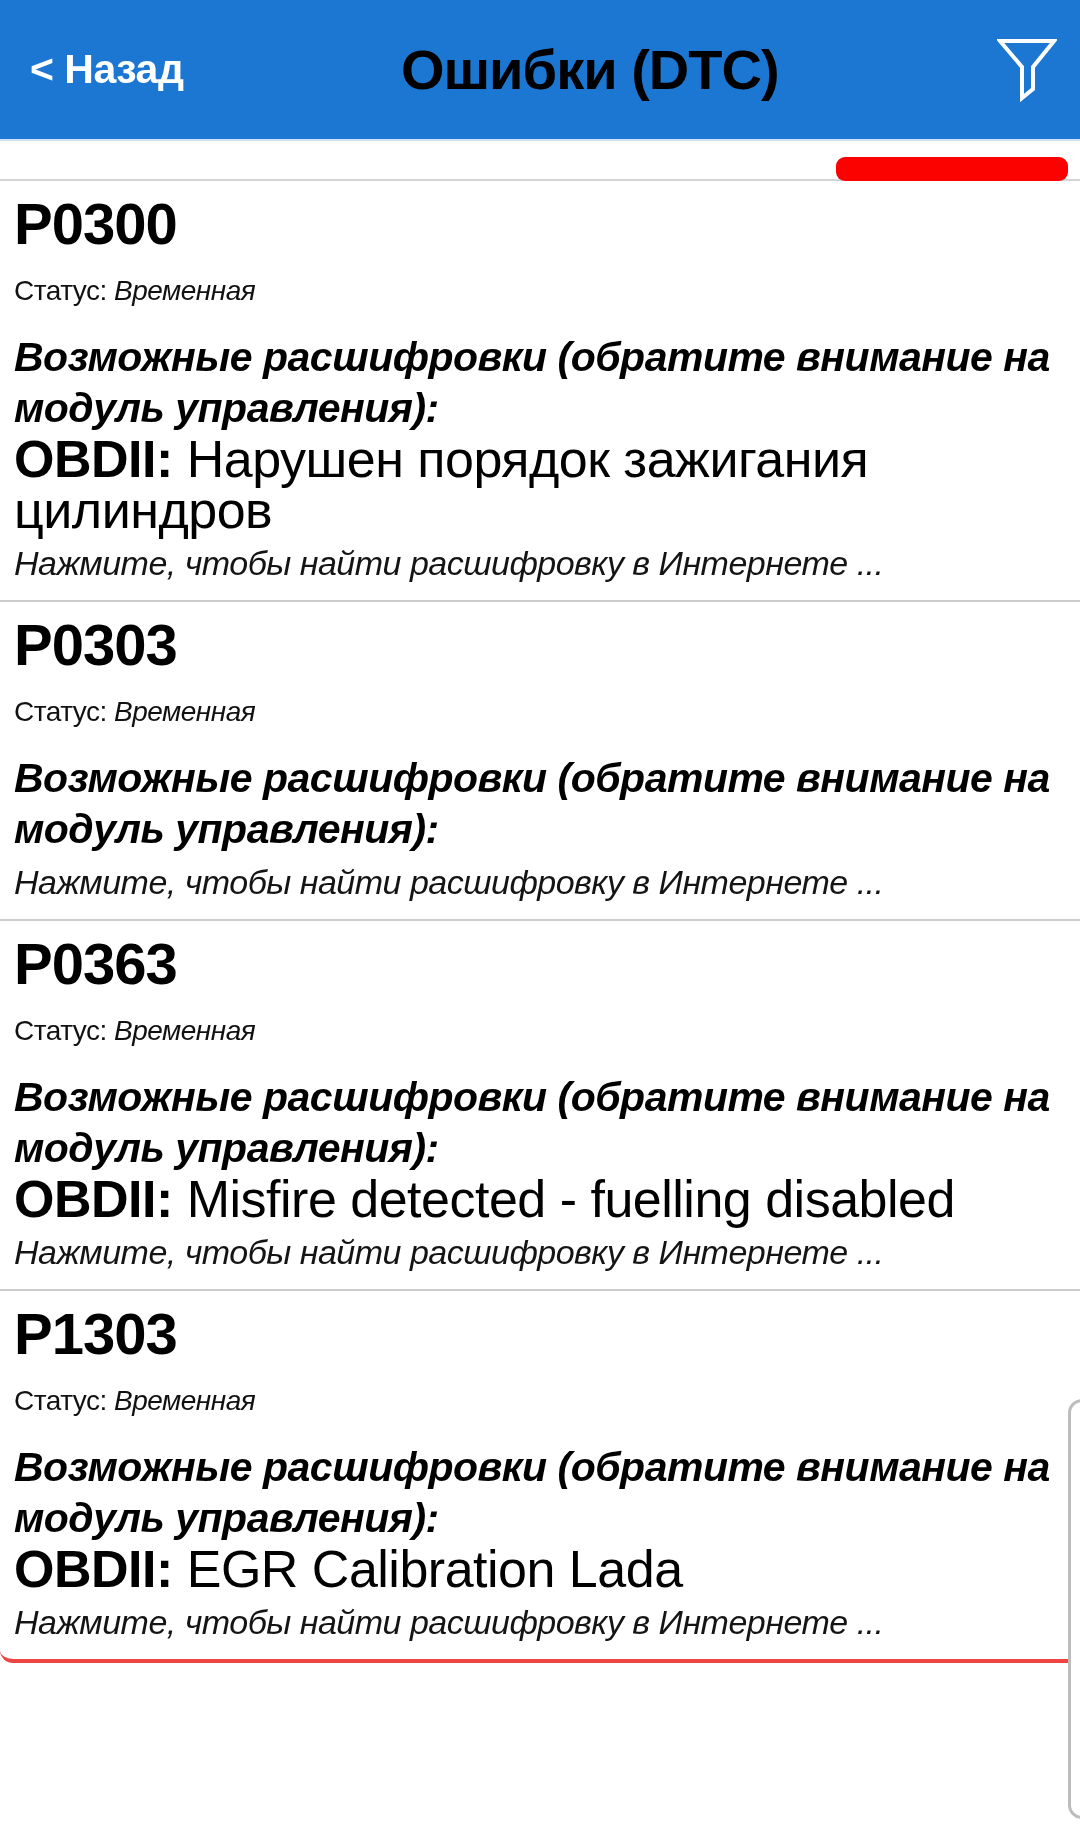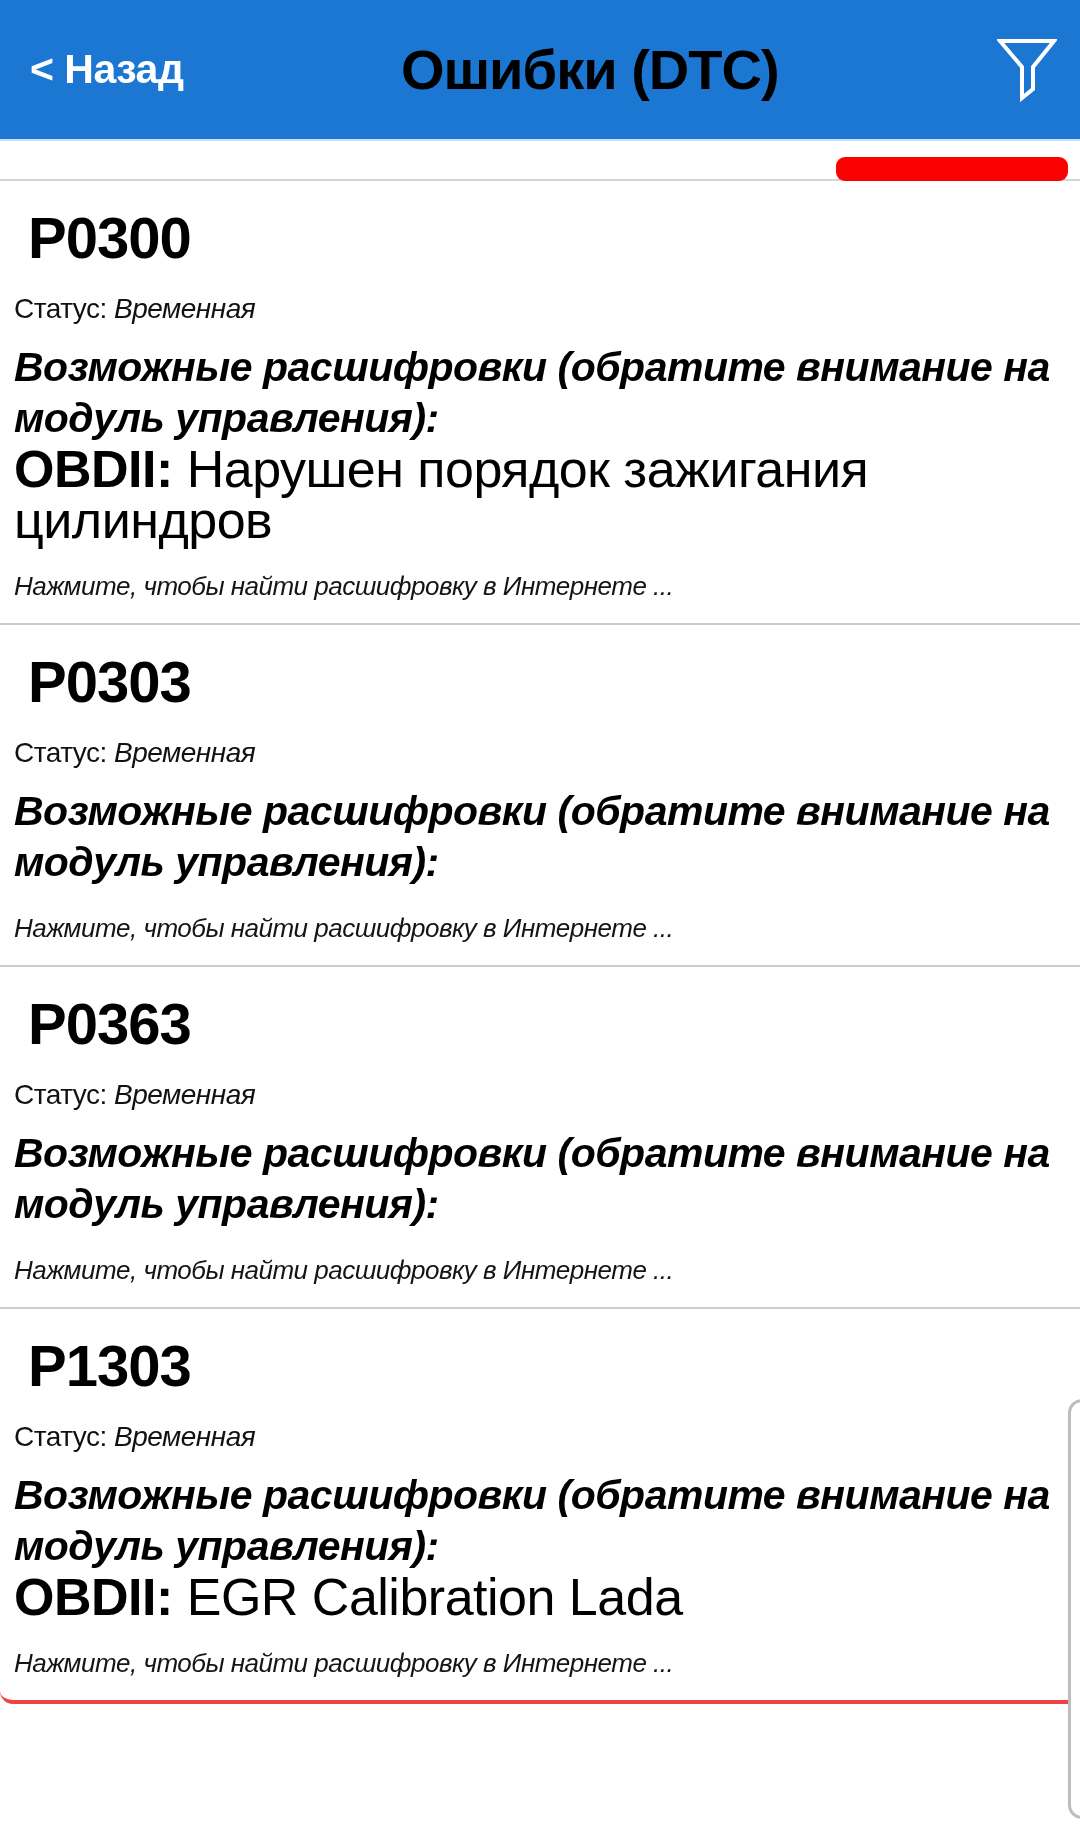--- a/index.html
+++ b/index.html
@@ -80,52 +80,52 @@
     padding: 12px 16px 16px 14px;
     border-bottom: 2px solid #cbcbcb;
     letter-spacing: -0.5px;
     cursor: pointer;
   }
   .entry:last-child {
     border-bottom: 4px solid #ef4444;
     border-radius: 13px;
   }
   .code {
-    margin: 14px;
+    margin: 0;
     font-size: 58px;
     font-weight: 700;
     line-height: 62px;
     letter-spacing: -1px;
   }
   .status-line {
     margin-top: 10px;
     font-size: 28px;
     line-height: 51px;
     color: #111111;
   }
   .status-value {
     font-style: italic;
   }
   .decodings-header {
-    margin-top: 8px;
+    margin-top: 16px;
     font-size: 41px;
     line-height: 51px;
     font-weight: 700;
     font-style: italic;
   }
   .desc {
     font-size: 52px;
     line-height: 51px;
   }
   .desc-prefix {
     font-weight: 700;
   }
   .hint {
-    margin-top: 20px;
-    font-size: 26px;
+    margin-top: 7px;
+    font-size: 34px;
     line-height: 41px;
     font-style: italic;
     color: #141414;
   }
   
   .scrollbar-track {
     position: absolute;
     right: -16px;
     top: 1258px;
     width: 28px;
@@ -179,20 +179,23 @@
     <div class="hint">Нажмите, чтобы найти расшифровку в Интернете ...</div>
   </section>
 
   <section class="entry">
     <h2 class="code">P0363</h2>
     <div class="status-line">
       <span class="status-label">Статус:</span>
       <span class="status-value">Временная</span>
     </div>
     <div class="decodings-header">Возможные расшифровки (обратите внимание на модуль управления):</div>
+    <div class="descriptions">
+            <div class="desc"><span class="desc-prefix">OBDII:</span><span> Misfire detected - fuelling disabled</span></div>
+          </div>
     <div class="hint">Нажмите, чтобы найти расшифровку в Интернете ...</div>
   </section>
 
   <section class="entry">
     <h2 class="code">P1303</h2>
     <div class="status-line">
       <span class="status-label">Статус:</span>
       <span class="status-value">Временная</span>
     </div>
     <div class="decodings-header">Возможные расшифровки (обратите внимание на модуль управления):</div>

